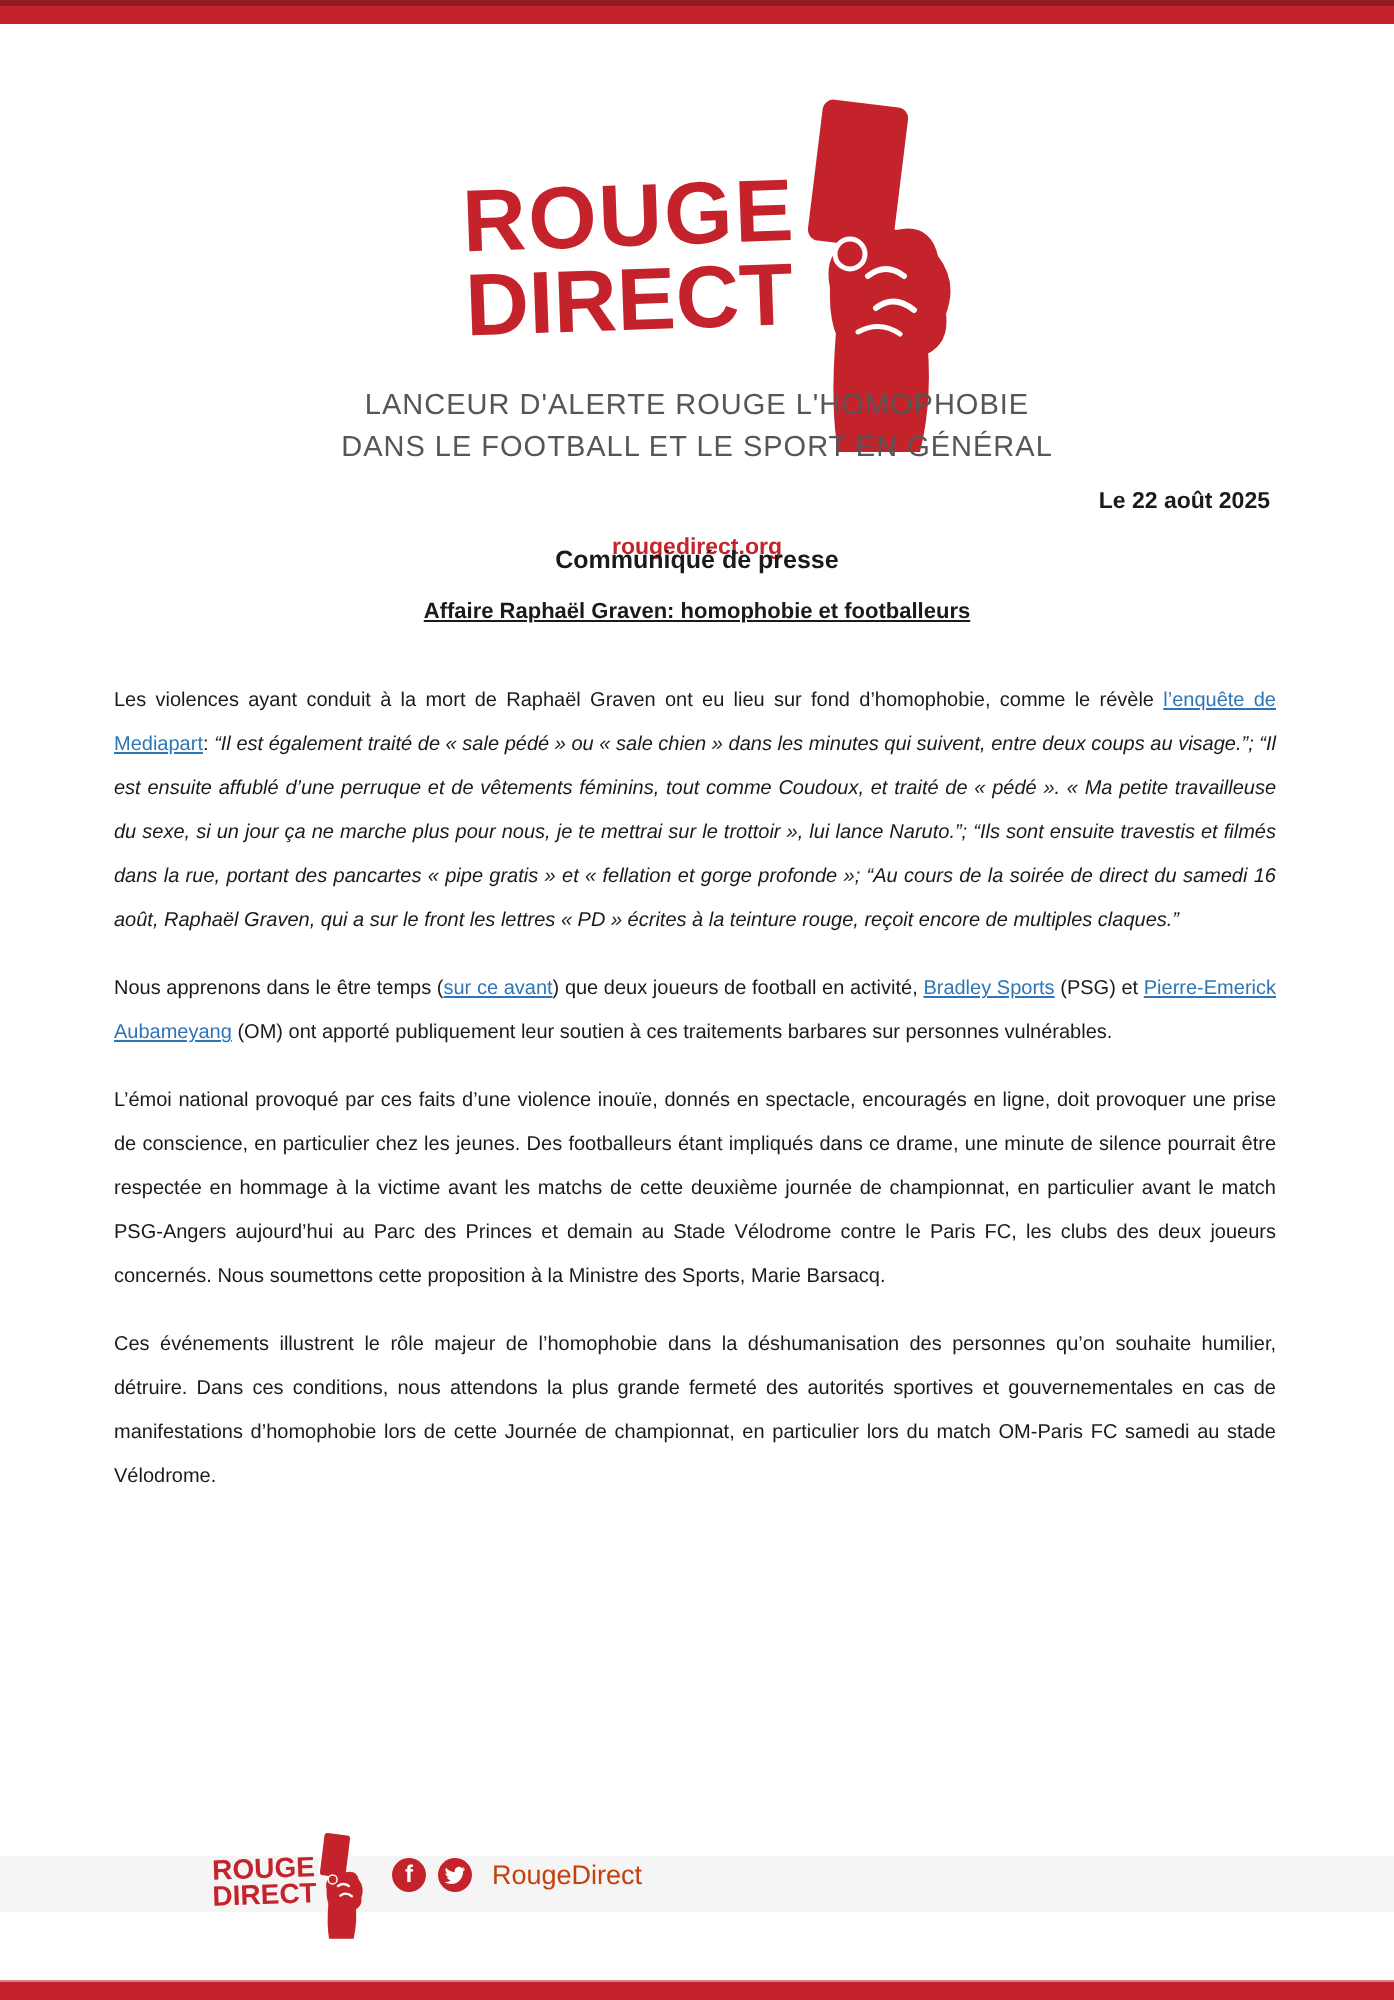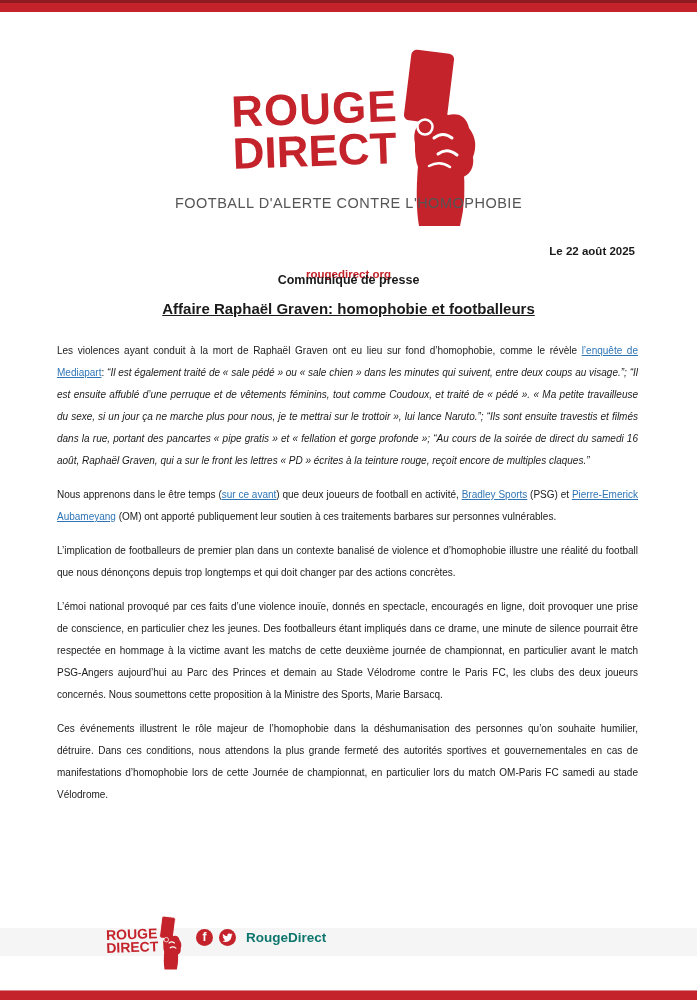--- a/index.html
+++ b/index.html
@@ -53,21 +53,21 @@
   .doc-date {
     position: absolute; top: 245px; right: 62px;
     font-weight: bold; font-size: 11.5px;
   }
   .doc-h1 {
     position: absolute; top: 273px; left: 0; width: 697px;
     text-align: center; font-weight: bold; font-size: 12.5px;
   }
   .doc-h2 {
     position: absolute; top: 300px; left: 0; width: 697px;
-    text-align: center; font-weight: bold; font-size: 15px;
+    text-align: center; font-weight: bold; font-size: 11px;
   }
   .doc-h2 span { text-decoration: underline; }
 
   .body-paragraphs {
     position: absolute; top: 340px; left: 57px; width: 581px;
     font-size: 10px; line-height: 22px; text-align: justify;
   }
   .body-paragraphs p { margin-bottom: 12px; }
   .it { font-style: italic; }
   .link { color: #2e75b6; text-decoration: underline; cursor: pointer; }
@@ -92,21 +92,21 @@
     position: absolute; top: 926px; left: 196px; height: 22px;
     display: flex; align-items: center; gap: 6px;
   }
   .soc-icon {
     width: 17px; height: 17px; border-radius: 50%;
     background: #c4232b; color: #ffffff;
     display: flex; align-items: center; justify-content: center;
     font-size: 12px; font-weight: bold;
   }
   .soc-handle {
-    color: #0f766e; font-weight: bold; font-size: 13.5px; margin-left: 4px;
+    color: #c2410c; font-weight: normal; font-size: 13.5px; margin-left: 4px;
   }
 </style>
 </head>
 <body>
 
 <div class="top-bar"></div>
 
 <div class="logo-wrap">
   <div class="logo-text">
     <div class="l1">ROUGE</div>
@@ -119,32 +119,32 @@
       <path d="M31 96 Q27 76 44 72 Q52 61 64 67 Q81 63 85 80 Q95 93 89 109 Q91 125 77 130 Q62 139 46 130 Q30 126 31 96 Z" fill="#c4232b"></path>
       <circle cx="41" cy="79" r="7.5" fill="#c4232b" stroke="#ffffff" stroke-width="2.5"></circle>
       <path d="M50 90 Q59 83 68 90" stroke="#ffffff" stroke-width="3" fill="none" stroke-linecap="round"></path>
       <path d="M54 106 Q63 99 73 107" stroke="#ffffff" stroke-width="3" fill="none" stroke-linecap="round"></path>
       <path d="M45 118 Q56 112 66 119" stroke="#ffffff" stroke-width="2.5" fill="none" stroke-linecap="round"></path>
     </svg>
   </div>
 </div>
 
 <div class="tagline">
-  <div>FOOTBALL D'ALERTE CONTRE L'HOMOPHOBIE</div>
+  <div>LANCEUR D'ALERTE ROUGE L'HOMOPHOBIE</div>
+  <div>DANS LE FOOTBALL ET LE SPORT EN GÉNÉRAL</div>
 </div>
 <div class="site-url">rougedirect.org</div>
 
 <div class="doc-date">Le 22 août 2025</div>
 <div class="doc-h1">Communiqué de presse</div>
 <div class="doc-h2"><span>Affaire Raphaël Graven: homophobie et footballeurs</span></div>
 
 <div class="body-paragraphs">
     <p><span>Les violences ayant conduit à la mort de Raphaël Graven ont eu lieu sur fond d’homophobie, comme le révèle </span><a class="link">l’enquête de Mediapart</a><span>: </span><span class="it">“Il est également traité de « sale pédé » ou « sale chien » dans les minutes qui suivent, entre deux coups au visage.”; “Il est ensuite affublé d’une perruque et de vêtements féminins, tout comme Coudoux, et traité de « pédé ». « Ma petite travailleuse du sexe, si un jour ça ne marche plus pour nous, je te mettrai sur le trottoir », lui lance Naruto.”; “Ils sont ensuite travestis et filmés dans la rue, portant des pancartes « pipe gratis » et « fellation et gorge profonde »; “Au cours de la soirée de direct du samedi 16 août, Raphaël Graven, qui a sur le front les lettres « PD » écrites à la teinture rouge, reçoit encore de multiples claques.”</span></p>
     <p><span>Nous apprenons dans le être temps (</span><a class="link">sur ce avant</a><span>) que deux joueurs de football en activité, </span><a class="link">Bradley Sports</a><span> (PSG) et </span><a class="link">Pierre-Emerick Aubameyang</a><span> (OM) ont apporté publiquement leur soutien à ces traitements barbares sur personnes vulnérables.</span></p>
-    <p><span>L’implication de footballeurs de premier plan dans un contexte banalisé de violence et d’homophobie illustre une réalité du football que nous dénonçons depuis trop longtemps et qui doit changer par des actions concrètes.</span></p>
     <p><span>L’émoi national provoqué par ces faits d’une violence inouïe, donnés en spectacle, encouragés en ligne, doit provoquer une prise de conscience, en particulier chez les jeunes. Des footballeurs étant impliqués dans ce drame, une minute de silence pourrait être respectée en hommage à la victime avant les matchs de cette deuxième journée de championnat, en particulier avant le match PSG-Angers aujourd’hui au Parc des Princes et demain au Stade Vélodrome contre le Paris FC, les  clubs des deux joueurs concernés. Nous soumettons cette proposition à la Ministre des Sports, Marie Barsacq.</span></p>
     <p><span>Ces événements illustrent le rôle majeur de l’homophobie dans la déshumanisation des personnes qu’on souhaite humilier, détruire. Dans ces conditions, nous attendons la plus grande fermeté des autorités sportives et gouvernementales en cas de manifestations d’homophobie lors de cette Journée de championnat, en particulier lors du match OM-Paris FC samedi au stade Vélodrome.</span></p>
   </div>
 
 <div class="footer-band"></div>
 
 <div class="footer-logo">
   <div class="logo-text">
     <div class="l1">ROUGE</div>
     <div class="l2">DIRECT</div>

